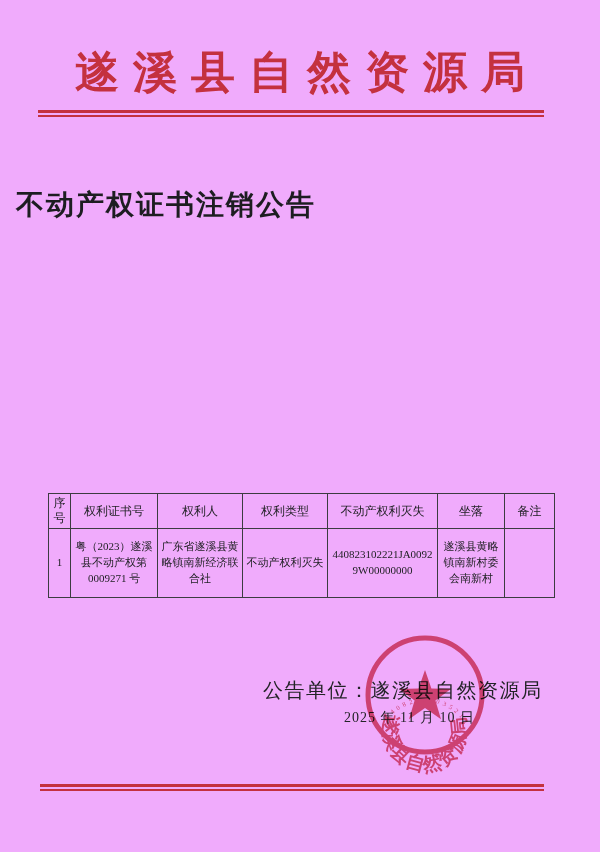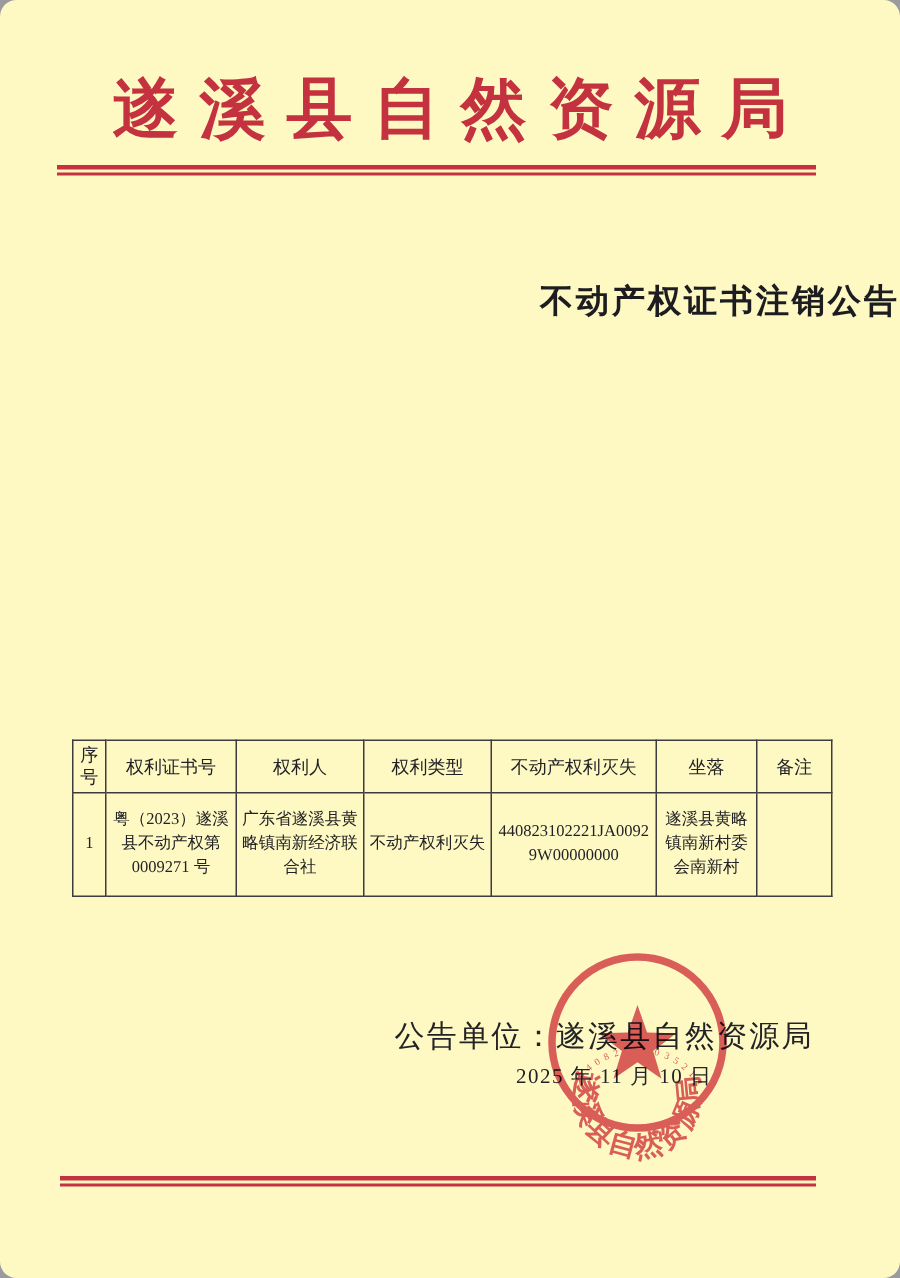--- a/index.html
+++ b/index.html
@@ -1,21 +1,20 @@
 <!DOCTYPE html>
 <html><head>
 <meta charset="utf-8">
 <style>
   html,body { margin:0; padding:0; background:#9a9aa0; }
   .page {
     position:relative; width:600px; height:852px; margin:0 auto;
-    background:#fef9c3; overflow:hidden;
+    background:#f0abfc; overflow:hidden;
     font-family:"Liberation Serif","DejaVu Serif",serif;
     color:#232327;
-    border-radius:11px;
   }
 
   
   .org-title {
     position:absolute; top:47px; left:0; right:0;
     text-align:center;
     font-family:"Liberation Serif","DejaVu Serif",serif;
     font-weight:bold; font-size:44px; line-height:1.2;
     letter-spacing:14px; text-indent:14px;
     color:#c4313f; white-space:nowrap;
@@ -23,23 +22,23 @@
   .header-rule {
     position:absolute; left:38px; width:506px; top:110px;
     height:2px;
     border-top:3px solid #c4313f;
     border-bottom:2px solid #c4313f;
   }
 
   
   .doc-title {
     position:absolute; top:186px; left:0; right:0;
-    text-align:right;
+    text-align:left;
     font-family:"Liberation Sans","DejaVu Sans",sans-serif;
-    font-weight:bold; font-size:22px; letter-spacing:2px;
+    font-weight:bold; font-size:28px; letter-spacing:2px;
     color:#1d1d21;
     margin-left:16px;
   }
 
   
   .body-text {
     position:absolute; left:40px; top:243px; width:520px;
     font-size:17px; line-height:29px; letter-spacing:1.3px;
     text-align:justify;
   }

